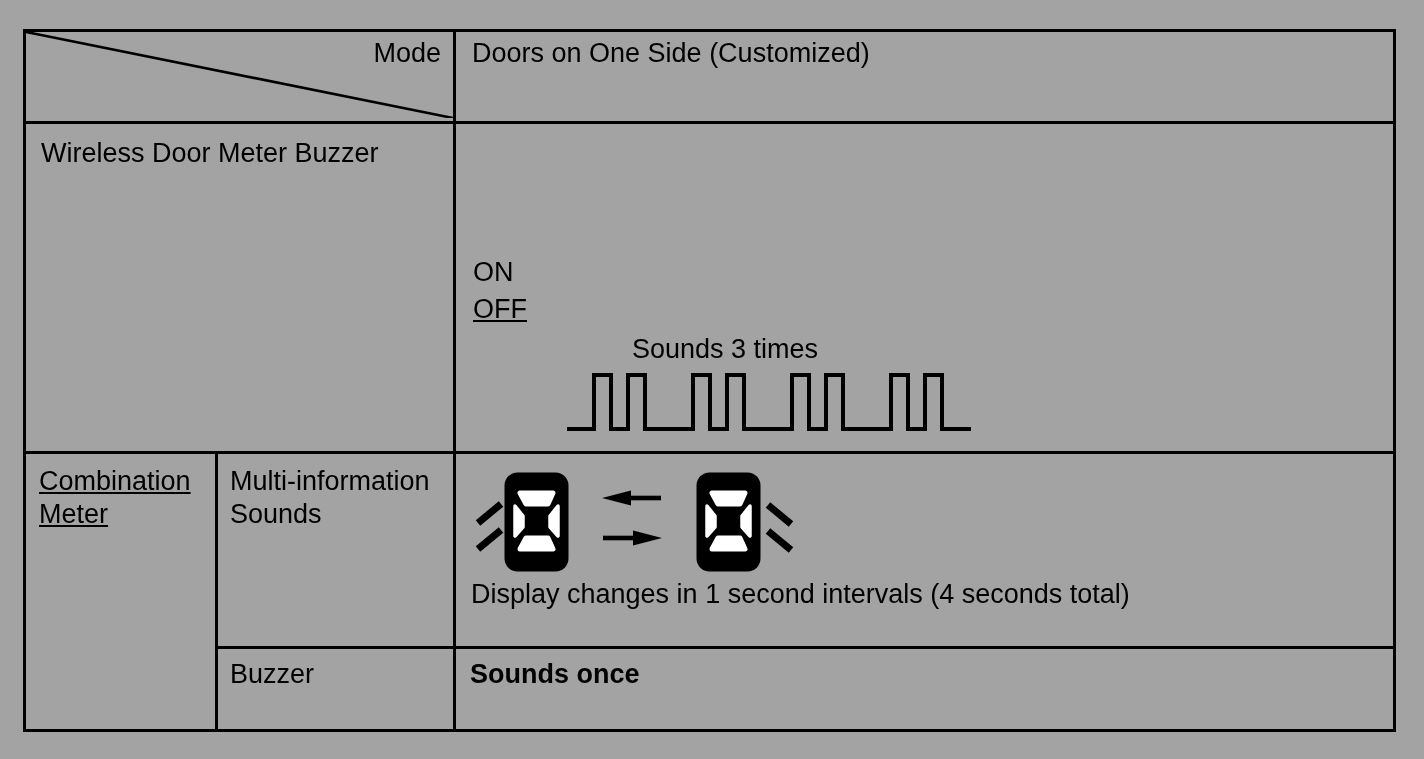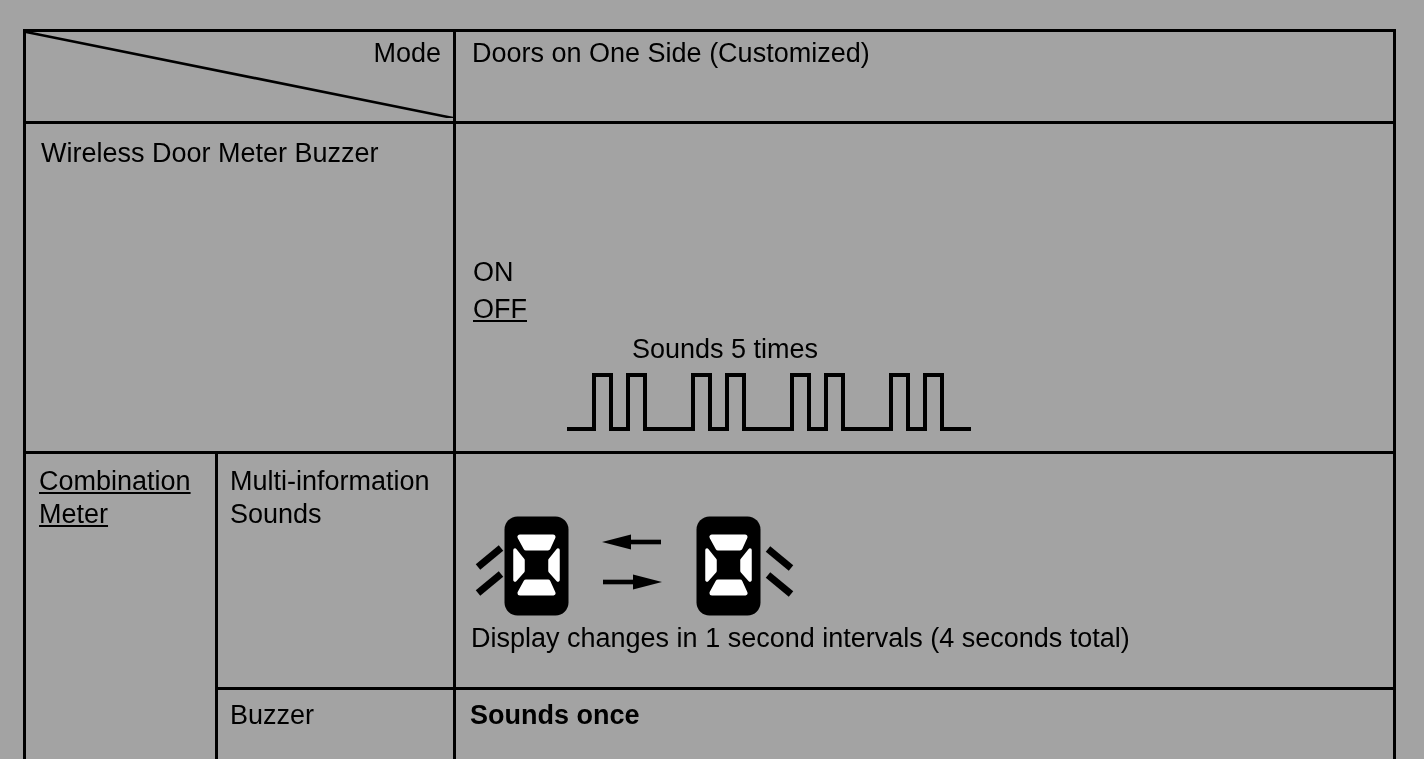--- a/index.html
+++ b/index.html
@@ -38,21 +38,21 @@
   .wave-cell-inner { position: relative; width: 100%; height: 324px; }
   .wave-on  { position: absolute; left: 17px; top: 104px; margin-top: 28px; }
   .wave-off { position: absolute; left: 17px; top: 169px; text-decoration: underline; }
   .wave-svg { position: absolute; left: 109px; top: 247px; }
   .wave-caption { position: absolute; left: 176px; top: 209px; }
 
   .comb-label-cell { padding: 11px 0 0 13px !important; text-decoration: underline; }
   .multi-label-cell { padding: 11px 0 0 12px !important; }
 
   
-  .mid-cell-inner { position: relative; width: 100%; height: 189px; margin-top: 44px; }
+  .mid-cell-inner { position: relative; width: 100%; height: 189px; }
   .dashes-left  { position: absolute; left: 18px;  top: 46px; }
   .car-left     { position: absolute; left: 46px;  top: 16px; }
   .arrow-left   { position: absolute; left: 145px; top: 35px; }
   .arrow-right  { position: absolute; left: 145px; top: 75px; }
   .car-right    { position: absolute; left: 238px; top: 16px; }
   .dashes-right { position: absolute; left: 309px; top: 47px; }
   .mid-caption  { position: absolute; left: 15px;  top: 124px; }
 
   .buzzer-label-cell { padding: 9px 0 0 12px !important; margin-left: 21px; }
   .buzzer-value-cell { padding: 9px 0 0 14px !important; font-weight: bold; }
@@ -90,21 +90,21 @@
       <td>
         <div class="wave-cell-inner">
           <span class="wave-on">ON</span>
           <span class="wave-off">OFF</span>
           <svg class="wave-svg" width="408" height="63" viewBox="0 0 408 63">
             <path d="M2,58 H29 V4 H46 V58 H63 V4 H80 V58
                      H128 V4 H145 V58 H162 V4 H179 V58
                      H227 V4 H244 V58 H261 V4 H278 V58
                      H326 V4 H343 V58 H360 V4 H377 V58 H406" fill="none" stroke="#000" stroke-width="4" stroke-linejoin="miter"></path>
           </svg>
-          <span class="wave-caption">Sounds 5 times</span>
+          <span class="wave-caption">Sounds 3 times</span>
         </div>
       </td>
     </tr>
 
     <tr style="height:195px">
       <td rowspan="2" class="comb-label-cell">
         <span>Combination Meter</span>
       </td>
       <td class="multi-label-cell">
         <span>Multi-information Sounds</span>

